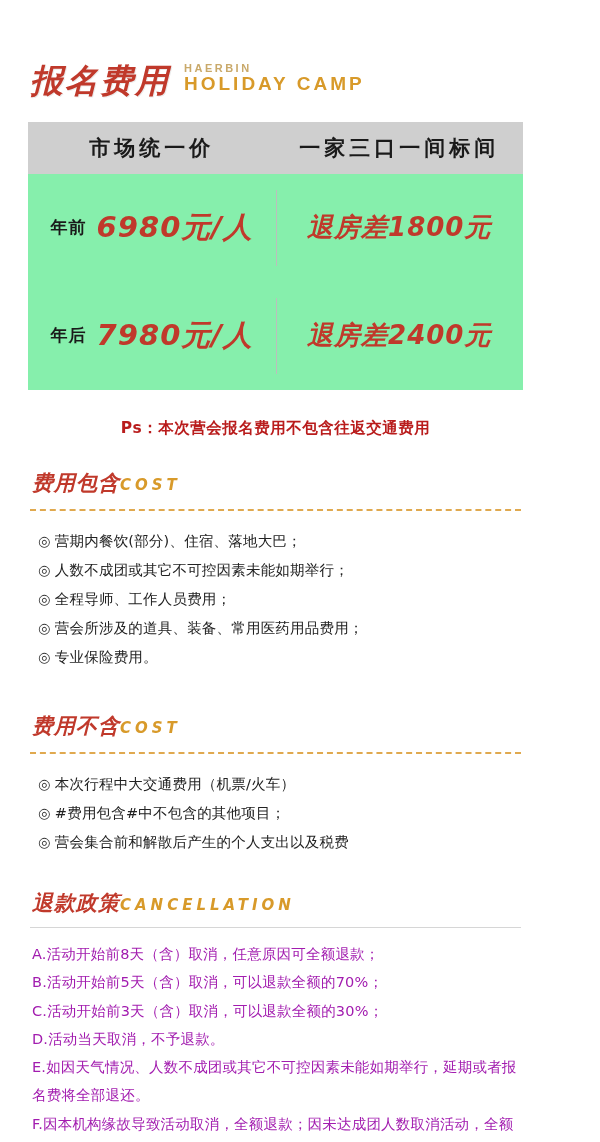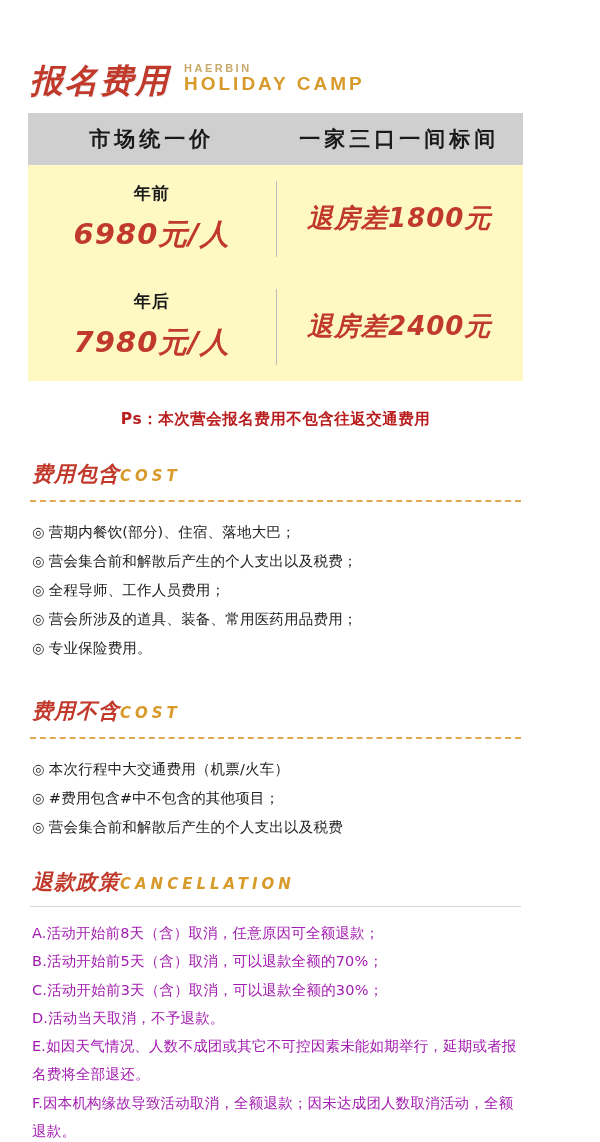--- a/index.html
+++ b/index.html
@@ -52,22 +52,22 @@
   }
   .header-en-big {
     font-size: 19px;
     color: #d89a2a;
     letter-spacing: 3px;
     font-weight: bold;
   }
 
   
   .price-table {
-    margin: 6px 16px 0 16px;
-    background: #fef9c3;
+    margin: 15px 16px 0 16px;
+    background: #86efac;
   }
   .price-head {
     display: flex;
     background: #cfcfcf;
     height: 52px;
     align-items: center;
   }
   .price-head .cell {
     flex: 1;
     text-align: center;
@@ -84,21 +84,20 @@
     position: relative;
   }
   .price-row .cell {
     flex: 1;
     display: flex;
     align-items: center;
     justify-content: center;
   }
   .price-row .cell.left {
     gap: 10px;
-    flex-direction: column;
   }
   .divider-v {
     position: absolute;
     left: 50%;
     top: 16px;
     bottom: 16px;
     width: 1px;
     background: #bdbdbd;
   }
   .tag {
@@ -168,21 +167,21 @@
     margin: 12px 2px 16px 2px;
   }
   .solid-rule {
     height: 0;
     border-top: 1px solid #d6d6d6;
     margin: 10px 2px 12px 2px;
   }
 
   .bullet-list {
     list-style: none;
-    margin: 0;
+    margin: 6px;
     padding: 0 0 0 4px;
   }
   .bullet-list li {
     font-size: 14.5px;
     line-height: 2.0;
     color: #222;
     letter-spacing: 0.2px;
     font-family: "DejaVu Sans", sans-serif;
   }
   .bullet-list li .b {
@@ -252,21 +251,21 @@
   <div class="ps-note">Ps：本次营会报名费用不包含往返交通费用</div>
 
   <div class="section">
     <div class="section-head">
       <span class="section-cn">费用包含</span>
       <span class="section-en">COST</span>
     </div>
     <div class="dashed-rule"></div>
     <ul class="bullet-list">
       <li><span class="b">◎</span><span>营期内餐饮(部分)、住宿、落地大巴；</span></li>
-      <li><span class="b">◎</span><span>营会集合前和解散后产生的个人支出以及税费；</span></li>
+      <li><span class="b">◎</span><span>人数不成团或其它不可控因素未能如期举行；</span></li>
       <li><span class="b">◎</span><span>全程导师、工作人员费用；</span></li>
       <li><span class="b">◎</span><span>营会所涉及的道具、装备、常用医药用品费用；</span></li>
       <li><span class="b">◎</span><span>专业保险费用。</span></li>
     </ul>
   </div>
 
   <div class="gap-lg"></div>
 
   <div class="section">
     <div class="section-head">

